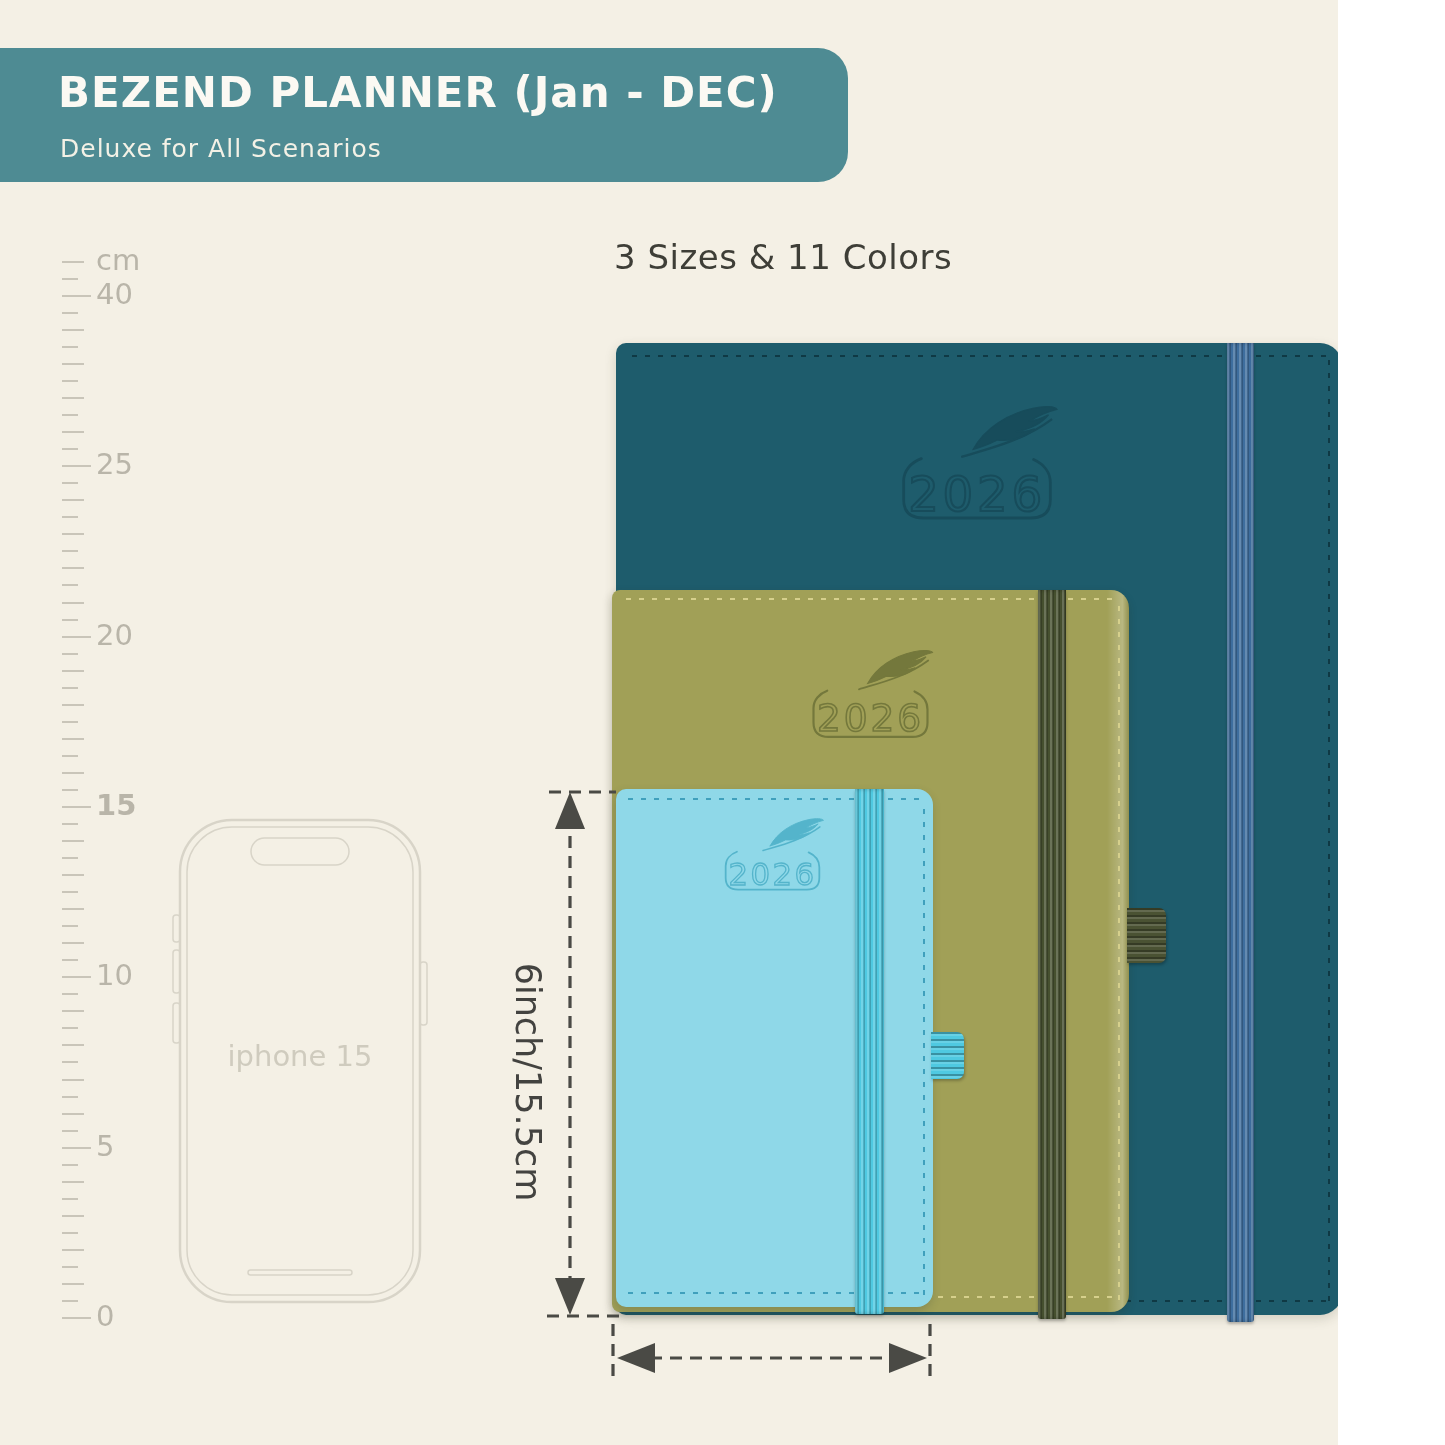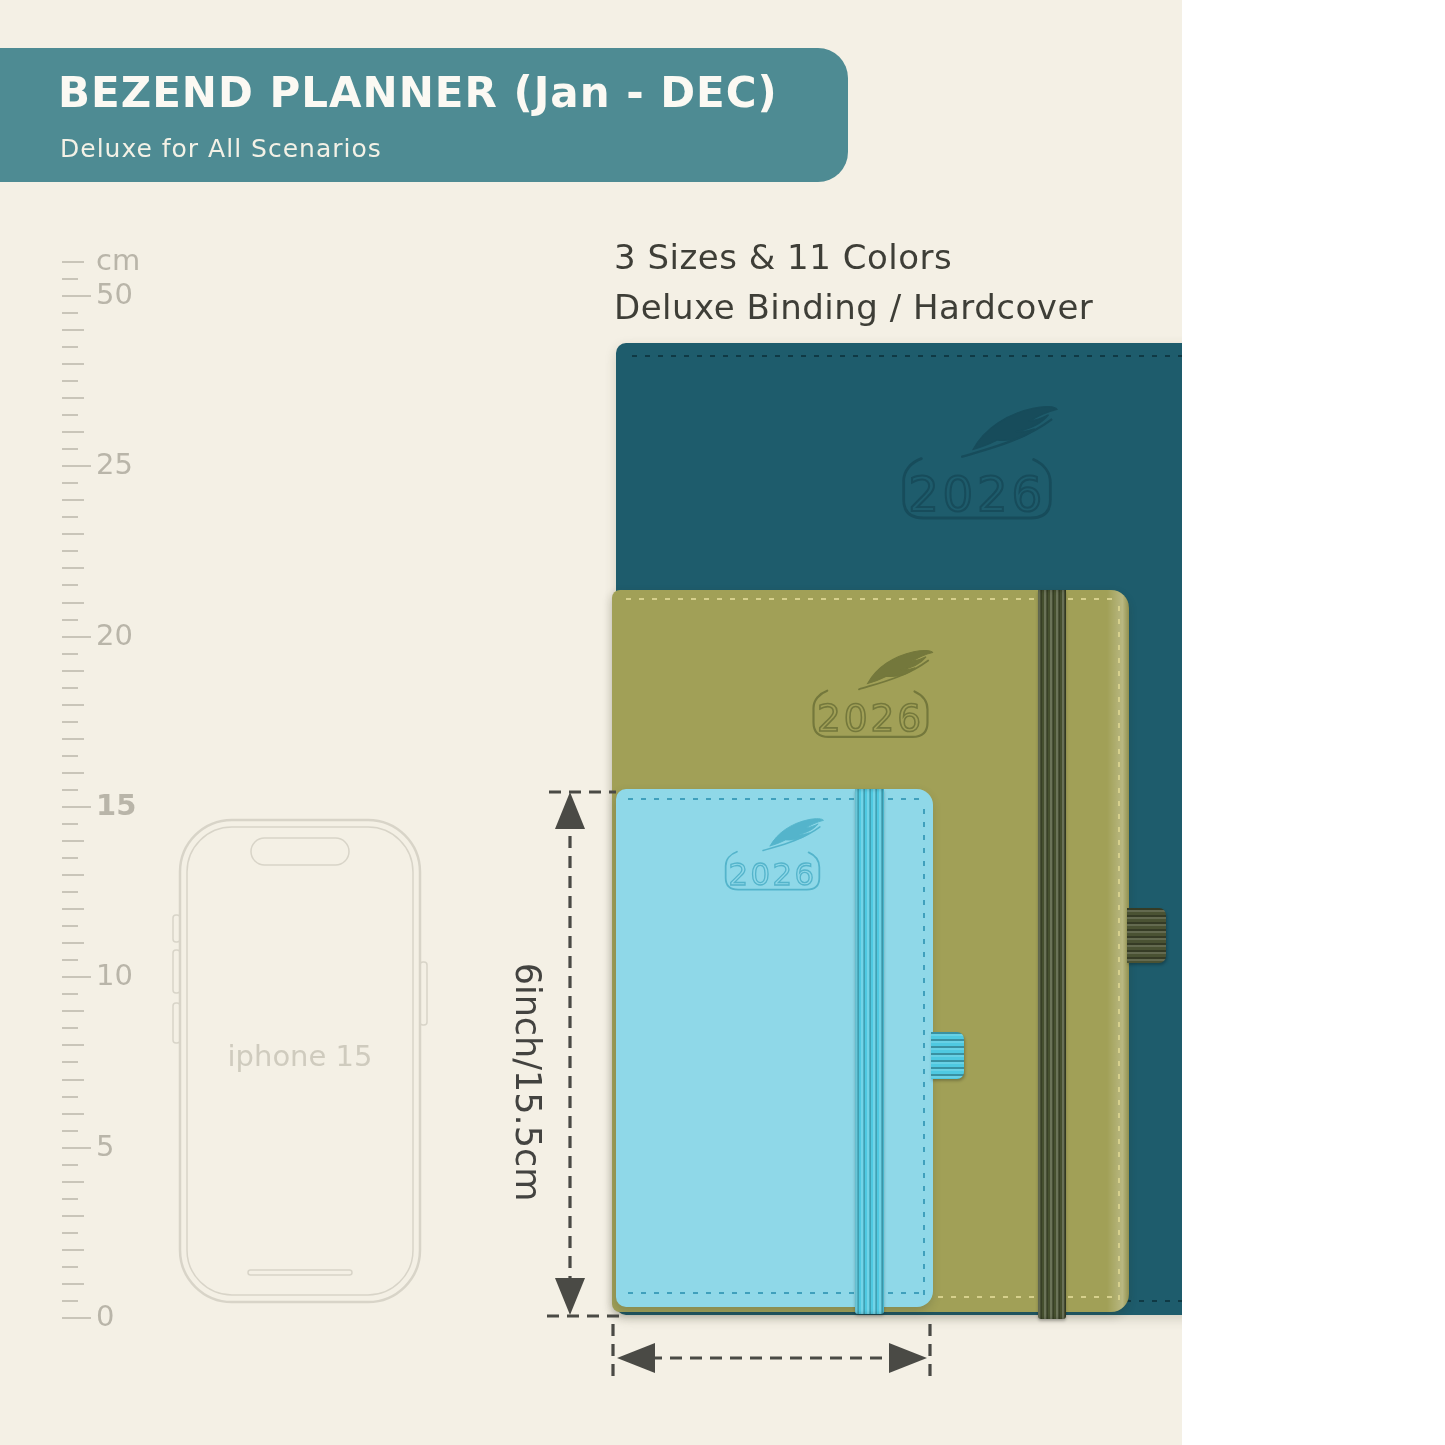--- a/index.html
+++ b/index.html
@@ -1,17 +1,17 @@
 <!DOCTYPE html>
 <html><head>
 <meta charset="utf-8">
 <style>
   html,body{margin:0;padding:0;}
   #canvas{
-    position:relative;width:1182px;height:1445px;overflow:hidden;
+    position:relative;width:1338px;height:1445px;overflow:hidden;
     background:#F4F0E5;font-family:"DejaVu Sans",sans-serif;
   }
   
   .banner{position:absolute;left:0;top:48px;width:848px;height:134px;
     border-radius:0 30px 30px 0;}
   .banner-title{position:absolute;left:58px;top:20px;font-size:42px;font-weight:bold;
     color:#FBF9F3;letter-spacing:1px;white-space:nowrap;}
   .banner-subtitle{position:absolute;left:60px;top:86px;font-size:25px;
     color:#F3F1E6;letter-spacing:1px;white-space:nowrap;}
   
@@ -61,21 +61,20 @@
 
 <div id="canvas">
 
   <div class="banner" style="background-color: rgb(78, 139, 147);">
     <div class="banner-title">BEZEND PLANNER (Jan - DEC)</div>
     <div class="banner-subtitle">Deluxe for All Scenarios</div>
   </div>
 
   <div class="highlights">
     <div>3 Sizes &amp; 11 Colors</div>
-    <div>Deluxe Binding / Hardcover</div>
   </div>
 
   <div id="ruler-layer">
       <div class="tick t5" style="top: 1317px;"></div>
       <div class="tick" style="top: 1299.96px;"></div>
       <div class="tick t1" style="top: 1282.93px;"></div>
       <div class="tick" style="top: 1265.89px;"></div>
       <div class="tick t1" style="top: 1248.86px;"></div>
       <div class="tick" style="top: 1231.83px;"></div>
       <div class="tick t1" style="top: 1214.79px;"></div>
@@ -128,21 +127,21 @@
       <div class="tick" style="top: 414.145px;"></div>
       <div class="tick t1" style="top: 397.11px;"></div>
       <div class="tick" style="top: 380.075px;"></div>
       <div class="tick t1" style="top: 363.04px;"></div>
       <div class="tick" style="top: 346.005px;"></div>
       <div class="tick t1" style="top: 328.97px;"></div>
       <div class="tick" style="top: 311.935px;"></div>
       <div class="tick t5" style="top: 294.9px;"></div>
       <div class="tick" style="top: 277.865px;"></div>
       <div class="tick t1" style="top: 260.83px;"></div>
-      <div class="rlabel" style="top: 276.9px;">50</div>
+      <div class="rlabel" style="top: 276.9px;">40</div>
       <div class="rlabel" style="top: 447.25px;">25</div>
       <div class="rlabel" style="top: 617.6px;">20</div>
       <div class="rlabel" style="top: 787.95px; font-weight: bold;">15</div>
       <div class="rlabel" style="top: 958.3px;">10</div>
       <div class="rlabel" style="top: 1128.65px;">5</div>
       <div class="rlabel" style="top: 1299px;">0</div>
       <div class="rlabel" style="top: 242.83px;">cm</div>
     </div>
 
   <svg class="phone" width="268" height="496" viewBox="0 0 268 496">

